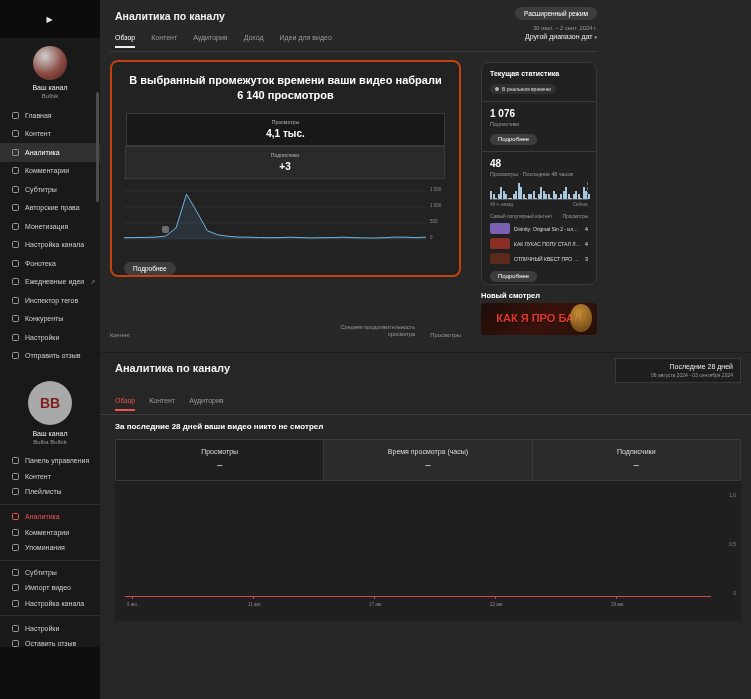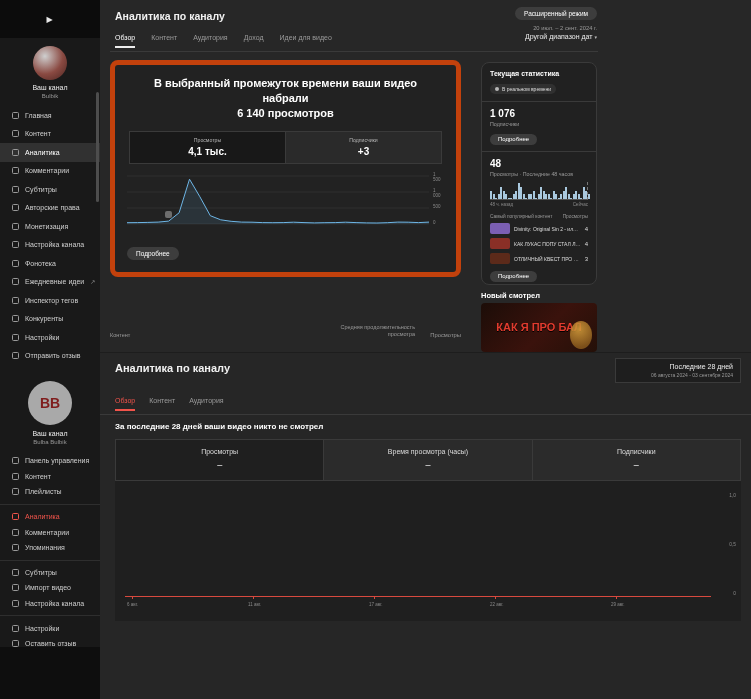--- a/index.html
+++ b/index.html
@@ -41,23 +41,23 @@
   .date-block{position:absolute;right:154px;top:25px;text-align:right;cursor:pointer;}
   .date-range{font-size:5.8px;color:#9a9a9a;}
   .date-picker{font-size:7px;color:#ececec;margin-top:2px;}
   .caret{font-size:5px;color:#bbb;}
   .tabs1{position:absolute;left:15px;top:34px;display:flex;gap:16px;}
   .tab{font-size:7px;color:#9a9a9a;padding-bottom:5px;cursor:pointer;white-space:nowrap;}
   .tabs1 .tab.active{color:#fff;border-bottom:2px solid #ececec;}
   .tabs1-divider{position:absolute;left:10px;top:51px;width:488px;height:1px;background:#3a3a3a;}
 
   .ov-card{position:absolute;left:10px;top:60px;width:351px;height:217px;background:#222;
-           border:5px solid #c2410c;border-radius:8px;overflow:hidden;}
+           border:2px solid #c2410c;border-radius:8px;overflow:hidden;}
   .ov-head{margin:11px 16px 0;text-align:center;color:#fff;font-weight:bold;font-size:11px;line-height:1.35;}
-  .metric-strip{display:flex;margin:10px 14px 0;}
+  .metric-strip{display:flex;margin:10px 14px 0;flex-direction:column;}
   .mcard{flex:1;border:1px solid #3a3a3a;margin-left:-1px;background:#2a2a2a;
          padding:5px 2px 6px;text-align:center;cursor:pointer;}
   .mcard:first-child{margin-left:0;}
   .mcard.active{background:#181818;}
   .mlab{font-size:5.2px;color:#b5b5b5;}
   .mval{font-size:10px;font-weight:bold;color:#fff;margin-top:3px;}
   .ov-chart{position:relative;margin:10px 12px 0;height:66px;}
   .ov-svg{position:absolute;left:0;top:0;}
   .ytick{position:absolute;left:306px;font-size:4.5px;color:#8a8a8a;}
   .yt0{top:-2px}.yt1{top:14px}.yt2{top:30px}.yt3{top:46px}
@@ -88,21 +88,21 @@
              border-bottom:1px solid #555;border-right:1px dashed #777;}
   .sparkline .bar{width:2px;background:#a9c8de;flex:none;}
   .rt-axis{display:flex;justify-content:space-between;font-size:4.5px;color:#8a8a8a;margin-top:2px;}
   .rt-listhead{display:flex;justify-content:space-between;font-size:4.8px;color:#9a9a9a;margin-top:7px;}
   .rt-row{display:flex;align-items:center;gap:4px;margin-top:4px;cursor:pointer;}
   .rt-thumb{width:20px;height:11px;border-radius:2px;flex:none;background:#555;}
   .rt-rowtitle{flex:1;font-size:5px;color:#ddd;white-space:nowrap;overflow:hidden;text-overflow:ellipsis;}
   .rt-views{font-size:6px;color:#ddd;}
 
   .new-title{position:absolute;left:381px;top:291px;font-size:7.5px;font-weight:bold;color:#fff;}
-  .new-thumb{position:absolute;left:381px;top:303px;width:116px;height:49px;border-radius:4px;overflow:hidden;
+  .new-thumb{position:absolute;left:381px;top:303px;width:116px;height:32px;border-radius:4px;overflow:hidden;
              background:linear-gradient(135deg,#1c0d08 0%,#3a120c 55%,#241008 100%);
              display:flex;align-items:center;justify-content:center;cursor:pointer;}
   .new-thumb-text{width:86px;text-align:center;color:#e23b2e;font-weight:bold;font-size:11px;line-height:1.05;
                   text-shadow:0 1px 0 #000;}
   .new-thumb-art{position:absolute;right:5px;bottom:3px;width:22px;height:28px;border-radius:50%;
                  background:radial-gradient(circle at 40% 30%,#d9a13c,#8a5a1d 75%);opacity:.85;}
 
   
   .main-bottom{position:absolute;left:100px;top:352px;width:651px;height:347px;background:#262626;border-top:1px solid #1d1d1d;}
   .mb-title{position:absolute;left:15px;top:9px;font-size:11px;font-weight:bold;color:#f1f1f1;}

